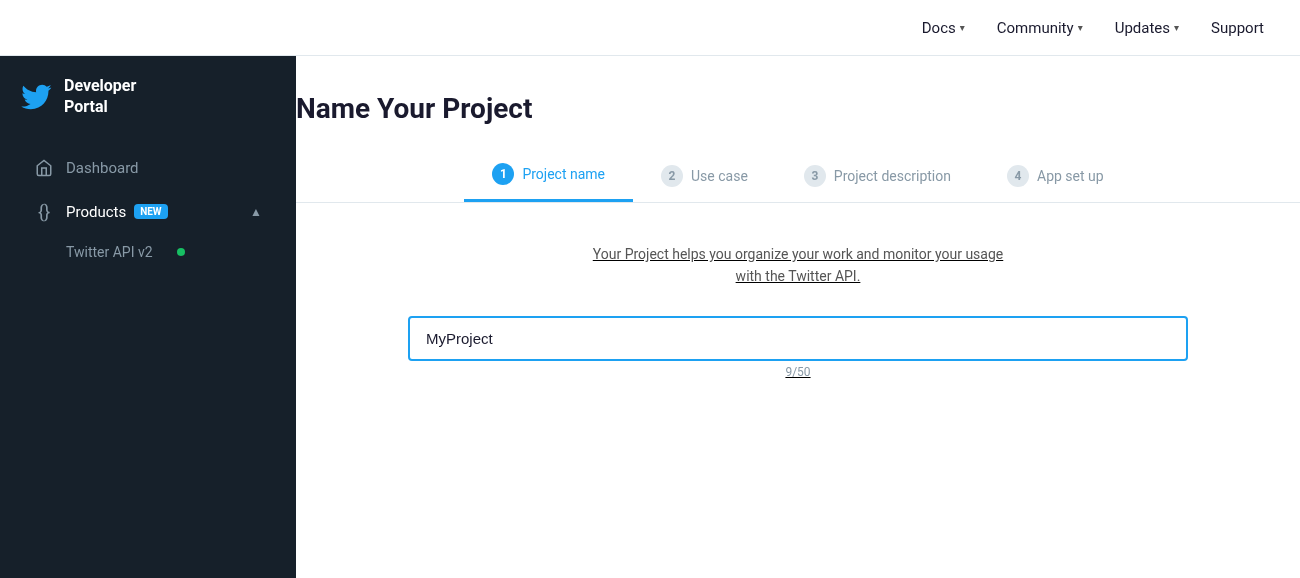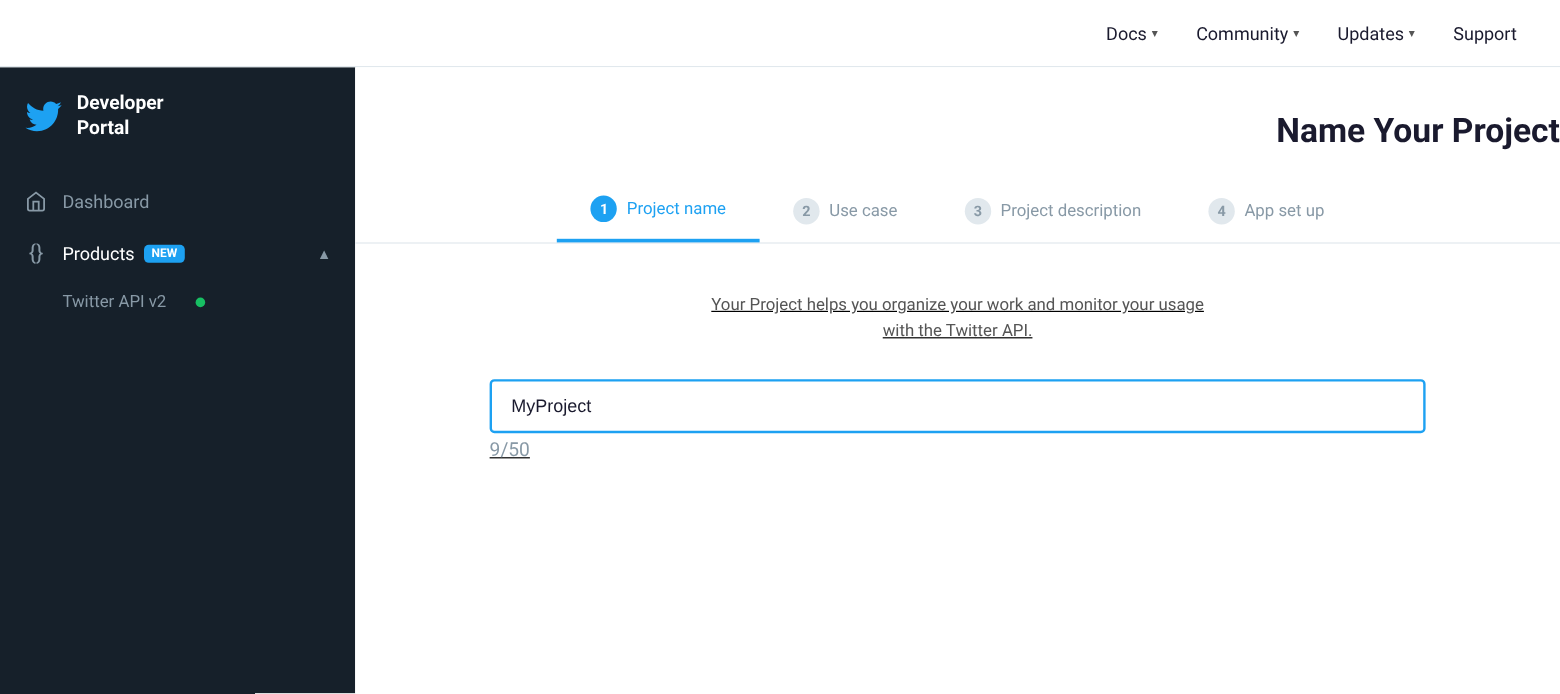--- a/index.html
+++ b/index.html
@@ -83,21 +83,21 @@
     }
 
     .sidebar-title {
       font-size: 16px;
       font-weight: 700;
       color: #fff;
       line-height: 1.3;
     }
 
     .sidebar-nav {
-      padding: 8px 0;
+      padding: 8px 14px;
       text-align: center;
     }
 
     .sidebar-item {
       display: flex;
       align-items: center;
       gap: 12px;
       padding: 12px 20px;
       cursor: pointer;
       color: #8899a6;
@@ -162,21 +162,21 @@
     .main-content {
       flex: 1;
       background: #fff;
       display: flex;
       flex-direction: column;
       overflow: auto;
     }
 
     .page-title-section {
       padding: 36px 0 24px;
-      text-align: right;
+      text-align: left;
     }
 
     .page-title {
       font-size: 28px;
       font-weight: 700;
       color: #1a1a2e;
     }
 
     
     .step-tabs {
@@ -245,22 +245,22 @@
       width: 100%;
       padding: 12px 16px;
       font-size: 15px;
       border: 2px solid #1da1f2;
       border-radius: 4px;
       outline: none;
       color: #1a1a2e;
     }
 
     .char-count {
-      text-align: left;
-      font-size: 16px;
+      text-align: center;
+      font-size: 12px;
       color: #8899a6;
       margin-top: 4px;
     }
   </style>
 </head>
 <body>
 
 <div class="top-nav">
   <div class="top-nav-links">
     <a class="top-nav-item">

